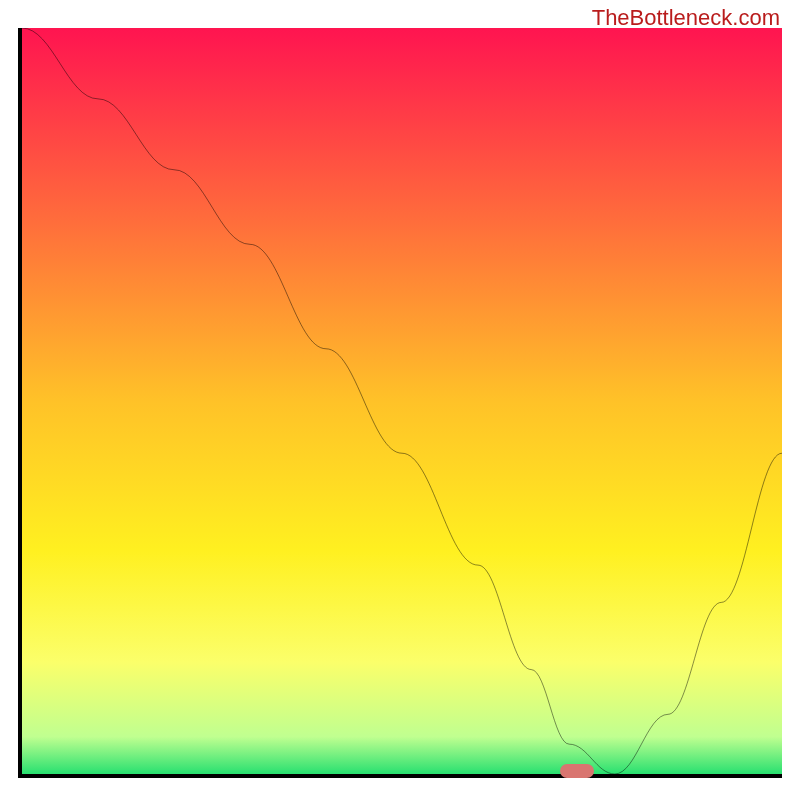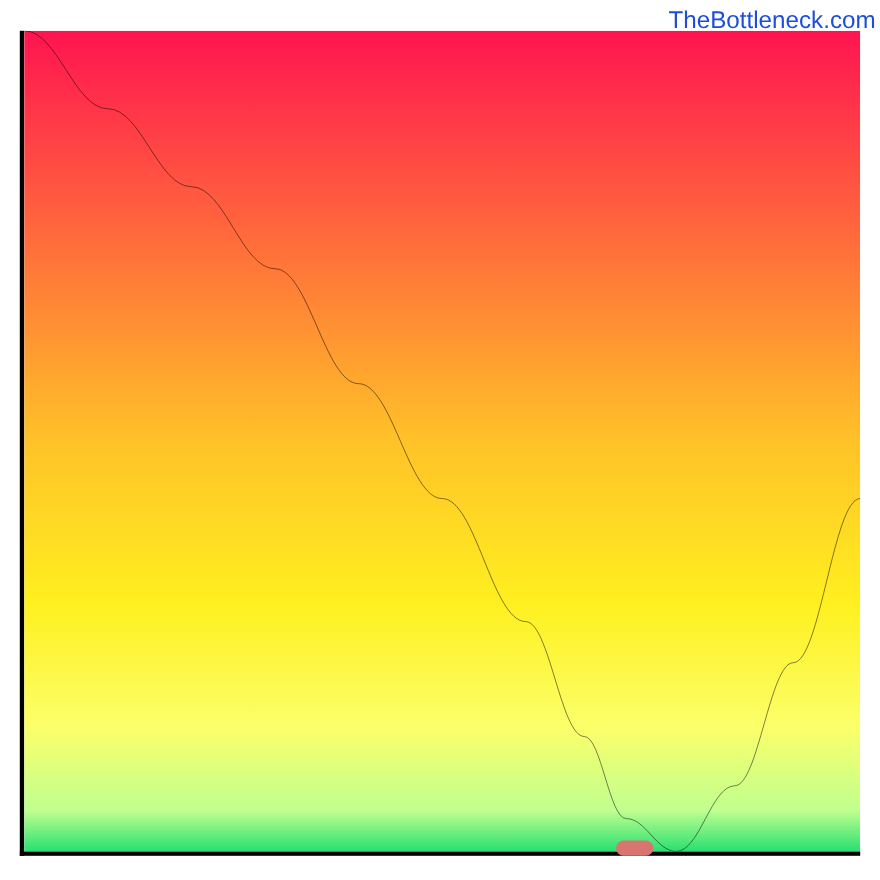--- a/index.html
+++ b/index.html
@@ -7,22 +7,22 @@
     padding: 0;
     width: 800px;
     height: 800px;
     background: white;
     position: relative;
     font-family: Arial, sans-serif;
   }
   .watermark {
     position: absolute;
     top: 5px;
-    right: 4px;
-    color: #1d4ed8;
+    right: 20px;
+    color: #b91c1c;
     font-size: 22px;
     font-weight: 500;
     z-index: 10;
   }
   .chart-container {
     position: absolute;
     left: 18px;
     top: 28px;
     width: 764px;
     height: 750px;

